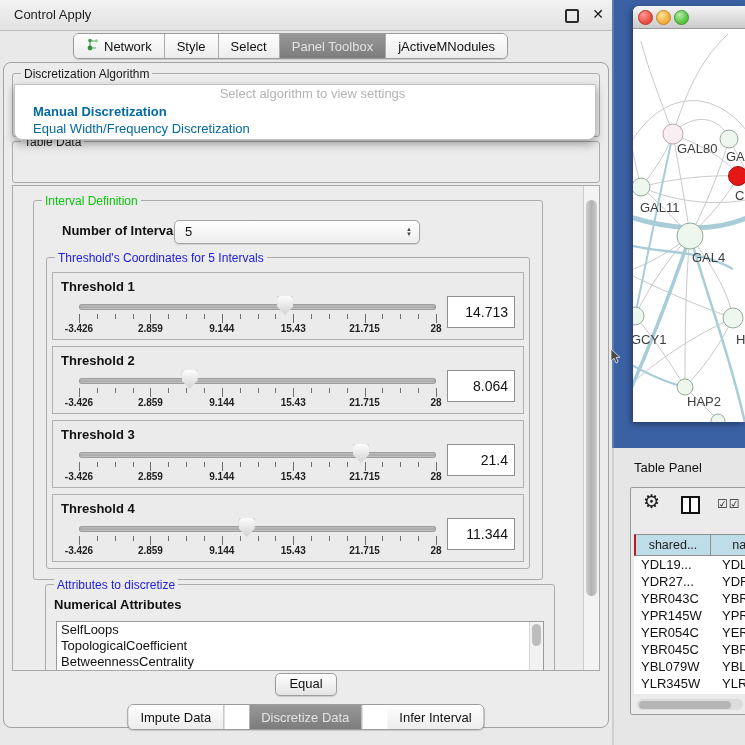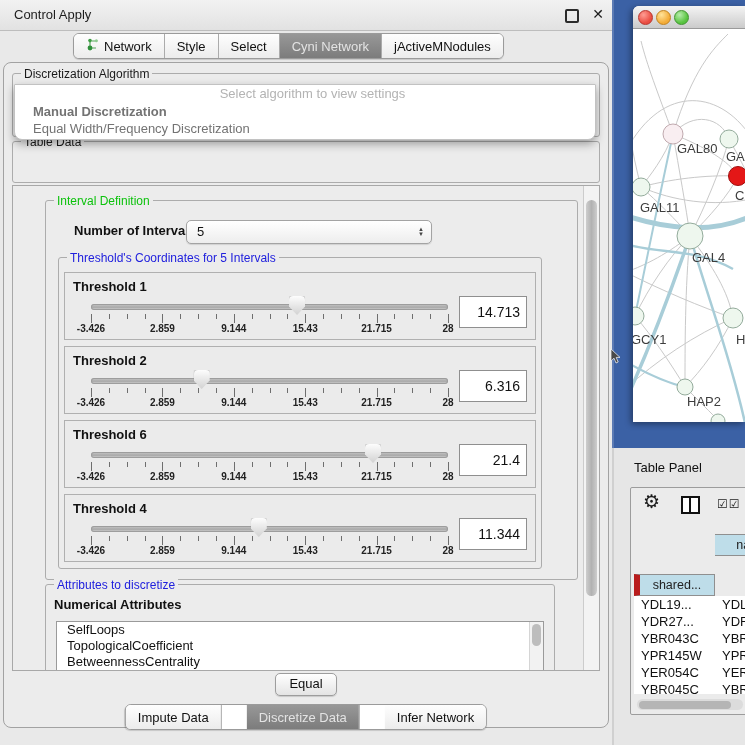--- a/index.html
+++ b/index.html
@@ -32,21 +32,21 @@
   
   .combo{position:absolute;background:linear-gradient(#ffffff,#ededed);border:1px solid #a3a3a3;
      border-radius:5px;font-size:13px;color:#111;box-shadow:0 1px 1px rgba(0,0,0,.12);}
   .combo .val{position:absolute;left:10px;top:0;line-height:22px;white-space:nowrap;}
   .stepper{position:absolute;right:7px;top:50%;transform:translateY(-50%);font-size:6px;line-height:5px;color:#444;text-align:center;}
   .focus-ring{box-shadow:0 0 0 3px rgba(100,160,225,.8);}
   
   .popup{position:absolute;left:14px;top:84px;width:565px;height:54px;background:#ffffff;
      border:1px solid #c2c2c2;border-radius:1px 1px 8px 8px;box-shadow:0 4px 10px rgba(0,0,0,.35);z-index:30;padding-left:15px;}
   .pop-placeholder{height:18px;line-height:18px;text-align:center;color:#b3b3b3;font-size:13px;}
-  .pop-item{height:17px;line-height:17px;padding-left:3px;font-size:13px;color:#737373;}
+  .pop-item{height:17px;line-height:17px;padding-left:3px;font-size:13px;color:#0369a1;}
   .pop-item.bold{font-weight:bold;}
   
   .viewport{position:absolute;left:8px;top:122px;width:586px;height:484px;border:1px solid #a8a8a8;
      background:#ececec;overflow:hidden;}
   .vscroll{position:absolute;right:0;top:0;bottom:0;width:15px;background:#f3f3f3;border-left:1px solid #cccccc;}
   .vthumb{position:absolute;left:2px;width:11px;border-radius:6px;
      background:linear-gradient(90deg,#cdcdcd,#b2b2b2 50%,#cdcdcd);}
   
   .thr-box{position:relative;width:470px;height:66px;border:1px solid #b0b0b0;background:#ebebeb;margin:0 0 0 5px;}
   .thr-label{position:absolute;left:8px;top:6px;font-size:13px;font-weight:bold;color:#111;}
@@ -59,21 +59,21 @@
   .thr-ticks{position:absolute;left:26px;top:41px;width:357px;height:10px;}
   .tick{position:absolute;top:0;width:1px;height:5px;background:#6e6e6e;}
   .tick.major{height:9px;}
   .thr-ticklabels{position:absolute;left:26px;top:50px;width:357px;height:12px;}
   .thr-ticklabels span{position:absolute;transform:translateX(-50%);font-size:10px;font-weight:bold;color:#222;white-space:nowrap;}
   .thr-value{position:absolute;right:8px;top:23px;width:60px;height:30px;background:#ffffff;
      border:1px solid #8f8f8f;font-size:14px;color:#111;text-align:right;line-height:30px;padding-right:6px;}
   
   .attr-list{position:absolute;left:10px;top:36px;width:486px;height:58px;background:#ffffff;
      border:1px solid #9a9a9a;overflow:hidden;}
-  .attr-item{font-size:13px;color:#111;line-height:16px;padding-left:10px;white-space:nowrap;}
+  .attr-item{font-size:13px;color:#111;line-height:16px;padding-left:4px;white-space:nowrap;}
   .attr-scroll{position:absolute;right:0;top:0;bottom:0;width:13px;background:#f2f2f2;border-left:1px solid #d5d5d5;}
   .attr-thumb{position:absolute;left:2px;top:2px;width:9px;height:22px;border-radius:5px;background:#bdbdbd;}
   .apply-btn{position:absolute;left:50%;transform:translateX(-50%);top:610px;width:60px;height:21px;
      background:linear-gradient(#ffffff,#e4e4e4);border:1px solid #9d9d9d;border-radius:5px;
      font-size:13px;color:#111;text-align:center;line-height:20px;box-shadow:0 1px 1px rgba(0,0,0,.15);}
   
   .desktop{position:absolute;left:612px;top:0;width:133px;height:455px;background:#3b61a5;border-left:2px solid #5c7bb4;}
   .net-window{position:absolute;left:633px;top:6px;width:112px;height:416px;background:#ffffff;
      border-radius:6px 0 0 0;box-shadow:-2px 2px 6px rgba(0,0,0,.4);}
   .net-titlebar{position:absolute;left:0;top:0;width:112px;height:22px;border-radius:6px 0 0 0;
@@ -90,21 +90,21 @@
   .tp-panel{position:absolute;left:16px;top:39px;width:118px;height:226px;background:#ebebeb;
      border:1px solid #9c9c9c;border-radius:2px;}
   .gear{position:absolute;left:12px;top:2px;font-size:19px;color:#1a1a1a;}
   .split-icon{position:absolute;left:50px;top:8px;width:15px;height:14px;border:2px solid #111;background:#fff;}
   .split-icon::after{content:"";position:absolute;left:6px;top:0;width:2px;height:14px;background:#111;}
   .checks{position:absolute;left:86px;top:9px;font-size:12px;color:#222;letter-spacing:1px;}
   .ttable{position:absolute;left:3px;top:46px;right:0;height:160px;overflow:hidden;}
   .thead{display:flex;}
   .thcell{height:20px;line-height:20px;background:#bedde9;border:1px solid #8f8f8f;border-left:none;
      font-size:12.5px;color:#222;text-align:center;flex:0 0 74px;overflow:hidden;white-space:nowrap;}
-  .thcell:first-child{border-left:6px solid #b91c1c;margin-top:40px;}
+  .thcell:first-child{border-left:2px solid #b91c1c;}
   .tbody{background:#fff;}
   .trow{display:flex;height:17px;background:#fff;}
   .tcell{flex:0 0 74px;font-size:13px;color:#111;line-height:17px;padding-left:7px;white-space:nowrap;overflow:hidden;}
   .hscroll{position:absolute;left:6px;right:6px;bottom:4px;height:11px;background:#dcdcdc;border-radius:6px;}
   .hthumb{position:absolute;left:2px;top:1.5px;width:92px;height:8px;background:#b5b5b5;border-radius:5px;}
   .cursor{position:absolute;left:610px;top:349px;z-index:50;}
 </style>
 </head>
 <body>
 
@@ -125,21 +125,21 @@
           </svg></span>
         <span>Network</span>
       </div>
       <div class="seg">
         <span>Style</span>
       </div>
       <div class="seg">
         <span>Select</span>
       </div>
       <div class="seg seg-active">
-        <span>Cyni Network</span>
+        <span>Panel Toolbox</span>
       </div>
       <div class="seg">
         <span>jActiveMNodules</span>
       </div>
     </div>
 
   <div class="content-panel">
 
     <div class="group" style="left:8px;top:10px;width:586px;height:62px;">
       <span class="group-title">Discretization Algorithm</span>
@@ -147,21 +147,21 @@
         <span class="stepper">▲<br>▼</span>
       </div>
     </div>
 
     <div class="group" style="left:8px;top:78px;width:586px;height:40px;">
       <span class="group-title">Table Data</span>
     </div>
 
     <div class="viewport">
 
-      <div class="group" style="left:32px;top:14px;width:508px;height:378px;padding-left:23px;">
+      <div class="group" style="left:20px;top:14px;width:508px;height:378px;">
         <span class="group-title gt-green">Interval Definition</span>
 
         <span style="position:absolute;left:28px;top:22px;font-size:13px;font-weight:bold;color:#111;">Number of Intervals</span>
         <div class="combo" style="left:140px;top:19px;width:244px;height:22px;">
           <span class="val">5</span>
           <span class="stepper">▲<br>▼</span>
         </div>
 
         <div class="group" style="left:12px;top:56px;width:482px;height:310px;">
           <span class="group-title gt-blue">Threshold's Coordinates for 5 Intervals</span>
@@ -231,24 +231,24 @@
                   <div class="tick major" style="left: 100%;"></div>
                 </div>
                 <div class="thr-ticklabels">
                   <span style="left: 0%;">-3.426</span>
                   <span style="left: 20%;">2.859</span>
                   <span style="left: 40%;">9.144</span>
                   <span style="left: 60%;">15.43</span>
                   <span style="left: 80%;">21.715</span>
                   <span style="left: 100%;">28</span>
                 </div>
-                <div class="thr-value">6.316</div>
+                <div class="thr-value">8.064</div>
               </div>
               <div class="thr-box">
-                <div class="thr-label">Threshold 6</div>
+                <div class="thr-label">Threshold 3</div>
                 <div class="thr-track"></div>
                 <div class="thr-thumb" style="left: 300.024px;"></div>
                 <div class="thr-ticks">
                   <div class="tick major" style="left: 0%;"></div>
                   <div class="tick" style="left: 5%;"></div>
                   <div class="tick" style="left: 10%;"></div>
                   <div class="tick" style="left: 15%;"></div>
                   <div class="tick major" style="left: 20%;"></div>
                   <div class="tick" style="left: 25%;"></div>
                   <div class="tick" style="left: 30%;"></div>
@@ -342,21 +342,21 @@
   </div>
 
   <div class="segbar bottom-tabs">
       <div class="seg">
         <span>Impute Data</span>
       </div>
       <div class="seg seg-active">
         <span>Discretize Data</span>
       </div>
       <div class="seg">
-        <span>Infer Network</span>
+        <span>Infer Interval</span>
       </div>
     </div>
 </div>
 
 <div class="desktop"></div>
 
 <div class="net-window">
   <div class="net-titlebar">
     <span class="tl tl-red"></span>
     <span class="tl tl-yellow"></span>

